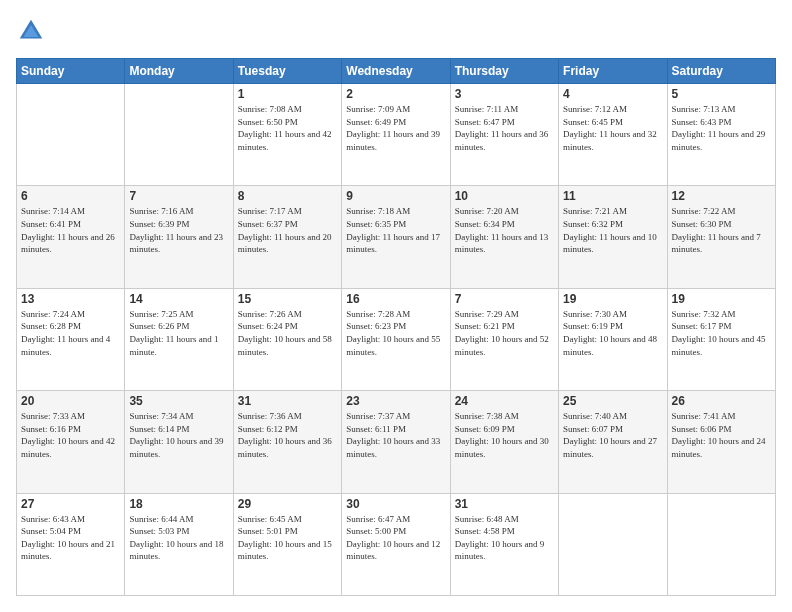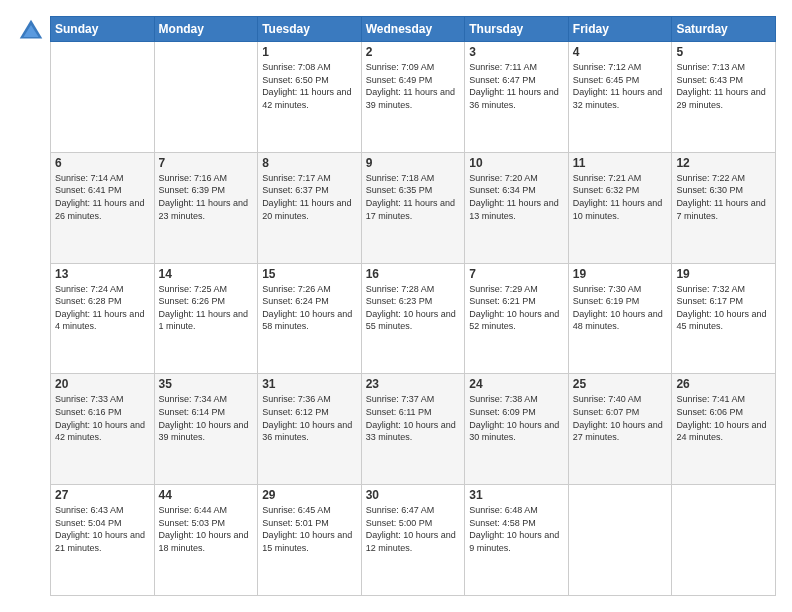--- a/index.html
+++ b/index.html
@@ -8,21 +8,21 @@
       background: #fff;
       width: 792px;
       height: 612px;
       overflow: hidden;
     }
     .page {
       width: 792px;
       height: 612px;
       padding: 16px;
       display: flex;
-      flex-direction: row;
+      flex-direction: column;
     }
     .header {
       display: flex;
       justify-content: space-between;
       align-items: flex-start;
       margin-bottom: 12px;
     }
     .logo {
       display: flex;
       align-items: center;
@@ -90,20 +90,21 @@
       font-size: 12px;
       font-weight: bold;
       color: #333;
       display: block;
       margin-bottom: 2px;
     }
     .cell-text {
       font-size: 9px;
       line-height: 1.4;
       color: #333;
+      font-family: Liberation Serif, serif;
     }
     .empty-cell {
       background: #f9f9f9;
     }
   </style>
 </head>
 <body>
 
 <div class="page">
   <div class="header">
@@ -249,21 +250,21 @@
             <span class="day-number">26</span>
             <div class="cell-text">Sunrise: 7:41 AM<br>Sunset: 6:06 PM<br>Daylight: 10 hours and 24 minutes.</div>
           </td>
         </tr>
         <tr>
           <td>
             <span class="day-number">27</span>
             <div class="cell-text">Sunrise: 6:43 AM<br>Sunset: 5:04 PM<br>Daylight: 10 hours and 21 minutes.</div>
           </td>
           <td>
-            <span class="day-number">44</span>
+            <span class="day-number">18</span>
             <div class="cell-text">Sunrise: 6:44 AM<br>Sunset: 5:03 PM<br>Daylight: 10 hours and 18 minutes.</div>
           </td>
           <td>
             <span class="day-number">29</span>
             <div class="cell-text">Sunrise: 6:45 AM<br>Sunset: 5:01 PM<br>Daylight: 10 hours and 15 minutes.</div>
           </td>
           <td>
             <span class="day-number">30</span>
             <div class="cell-text">Sunrise: 6:47 AM<br>Sunset: 5:00 PM<br>Daylight: 10 hours and 12 minutes.</div>
           </td>

